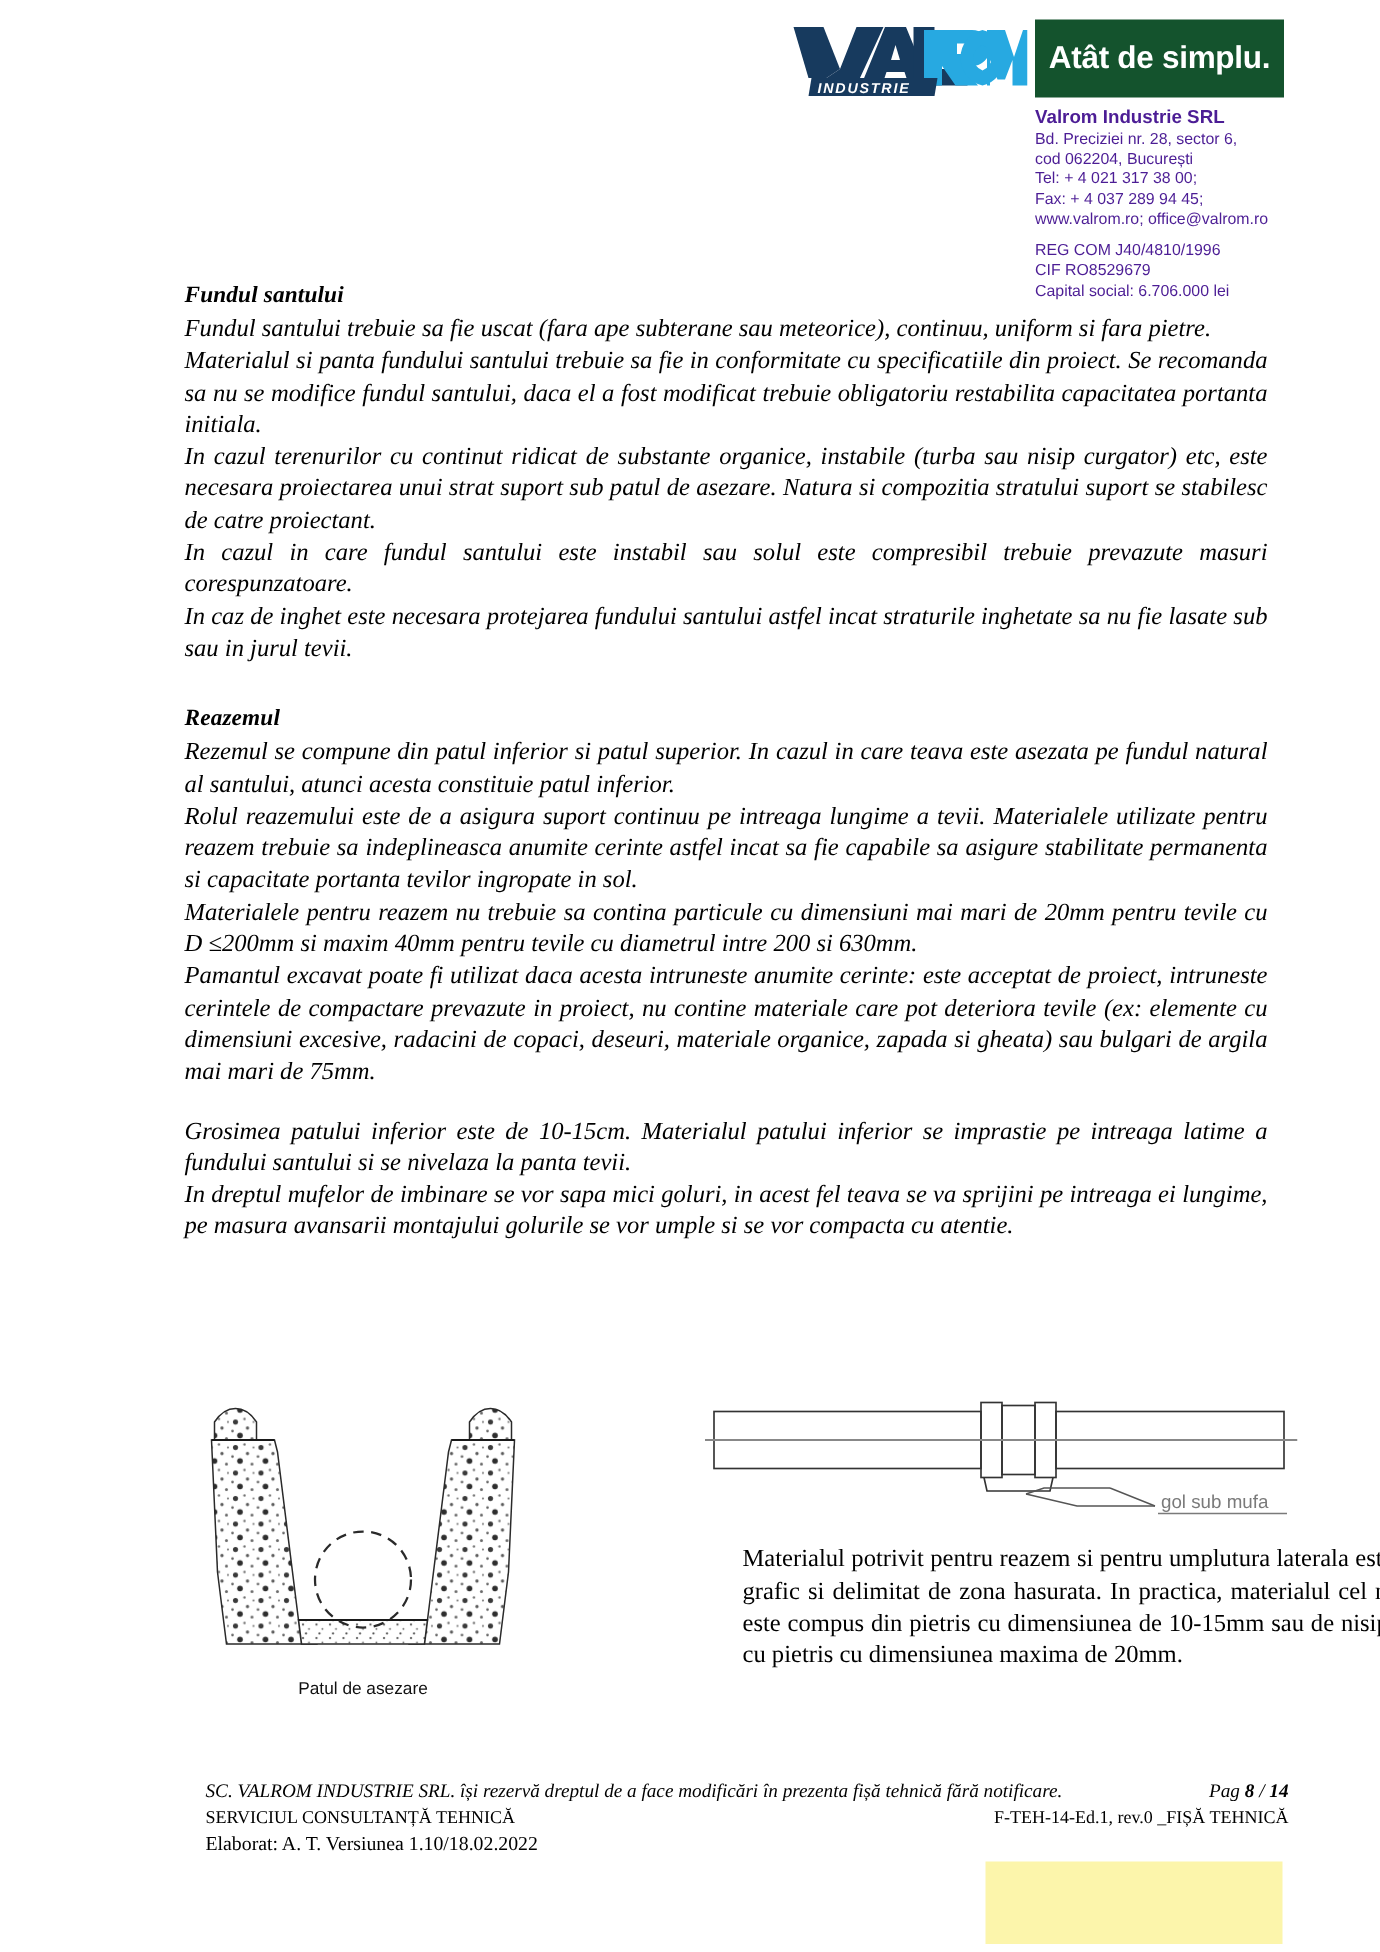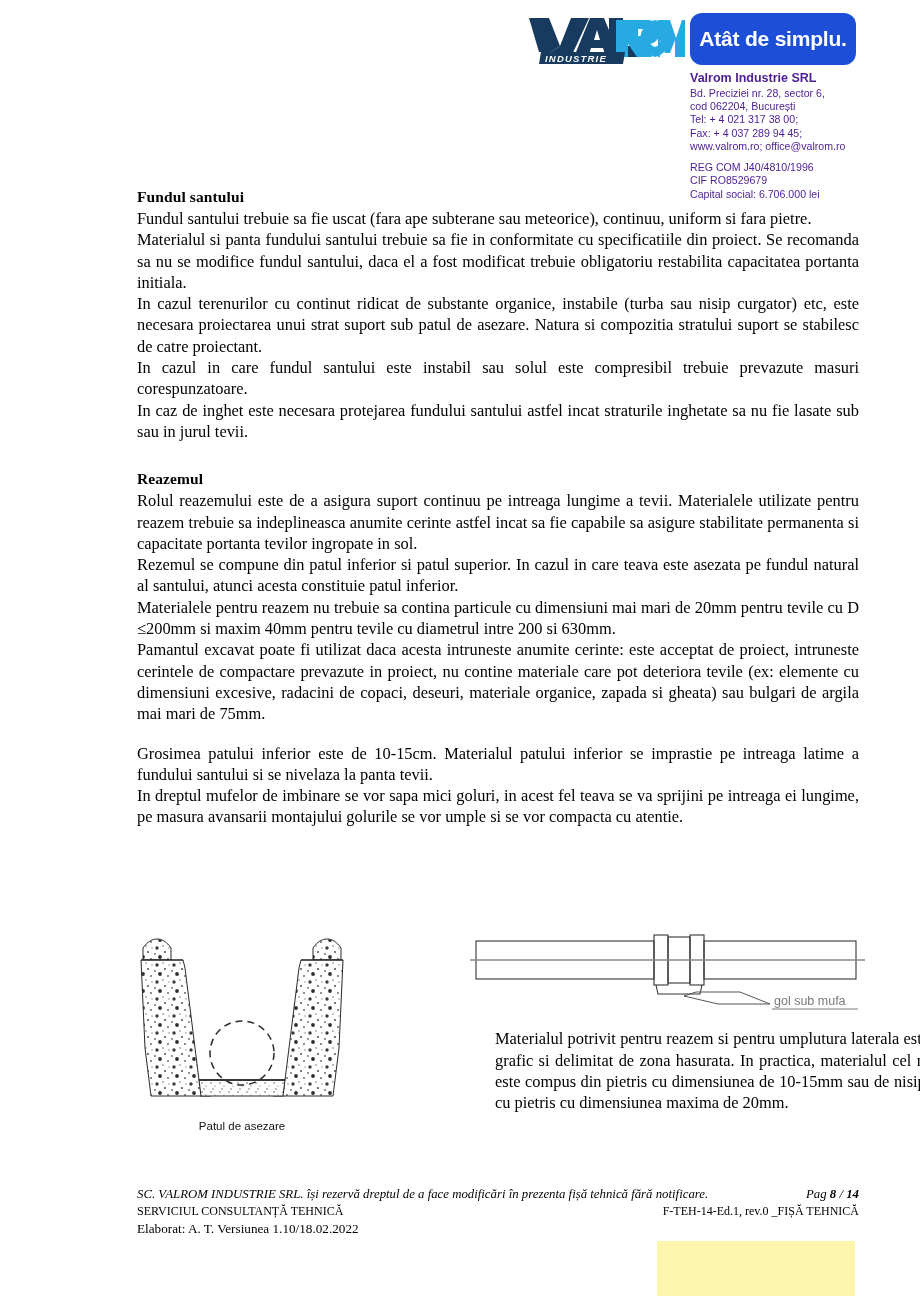--- a/index.html
+++ b/index.html
@@ -32,25 +32,24 @@
     height: 55px;
   }
   .logo-svg { display: block; }
 
   .tagline-box {
     position: absolute;
     left: 690px;
     top: 13px;
     width: 166px;
     height: 52px;
-    background: #1d4ed8;
+    background: #14532d;
     display: flex;
     align-items: center;
     justify-content: center;
-    border-radius: 12px;
   }
   .tagline-text {
     font-family: "Liberation Sans", sans-serif;
     font-weight: bold;
     font-size: 21px;
     color: #ffffff;
     letter-spacing: -0.2px;
     white-space: nowrap;
   }
 
@@ -77,23 +76,24 @@
     margin-top: 8px;
   }
   .company-legal .company-line {
     font-size: 10.6px;
     line-height: 13.4px;
   }
 
   
   .content {
     position: absolute;
-    left: 137px;
+    left: 123px;
     top: 186px;
     width: 722px;
+    font-style: italic;
   }
   .sec-title {
     font-family: "Liberation Serif", serif;
     font-weight: bold;
     font-size: 15.5px;
     line-height: 21px;
     margin: 0 0 1px 0;
     letter-spacing: 0.1px;
   }
   p.body {
@@ -255,22 +255,22 @@
   <h2 class="sec-title">Fundul santului</h2>
   <p class="body">Fundul santului trebuie sa fie uscat (fara ape subterane sau meteorice), continuu, uniform si fara pietre.</p>
   <p class="body">Materialul si panta fundului santului trebuie sa fie in conformitate cu specificatiile din proiect. Se recomanda sa nu se modifice fundul santului, daca el a fost modificat trebuie obligatoriu restabilita capacitatea portanta initiala.</p>
   <p class="body">In cazul terenurilor cu continut ridicat de substante organice, instabile (turba sau nisip curgator) etc, este necesara proiectarea unui strat suport sub patul de asezare. Natura si compozitia stratului suport  se stabilesc de catre proiectant.</p>
   <p class="body">In cazul in care fundul santului este instabil sau solul este compresibil trebuie prevazute masuri corespunzatoare.</p>
   <p class="body">In caz de inghet este necesara protejarea fundului santului astfel incat straturile inghetate sa nu fie lasate sub sau in jurul tevii.</p>
 
   <div class="gap-lg"></div>
 
   <h2 class="sec-title">Reazemul</h2>
+  <p class="body">Rezemul se compune din patul inferior si patul superior. In cazul in care teava este asezata pe fundul natural al santului, atunci acesta constituie patul inferior.</p>
   <p class="body">Rolul reazemului este de a asigura suport continuu pe intreaga lungime a tevii. Materialele utilizate pentru reazem trebuie sa indeplineasca anumite cerinte astfel incat sa fie capabile sa asigure stabilitate permanenta si capacitate portanta tevilor ingropate in sol.</p>
-  <p class="body">Rezemul se compune din patul inferior si patul superior. In cazul in care teava este asezata pe fundul natural al santului, atunci acesta constituie patul inferior.</p>
   <p class="body">Materialele pentru reazem nu trebuie sa contina particule cu dimensiuni mai mari de 20mm pentru tevile cu D ≤200mm si maxim 40mm pentru tevile cu diametrul intre 200 si 630mm.</p>
   <p class="body">Pamantul excavat poate fi utilizat daca acesta intruneste anumite cerinte: este acceptat de proiect, intruneste cerintele de compactare prevazute in proiect, nu contine materiale care pot deteriora tevile (ex: elemente cu dimensiuni excesive, radacini de copaci, deseuri, materiale organice, zapada si gheata) sau bulgari de argila mai mari de 75mm.</p>
 
   <div class="gap-md"></div>
 
   <p class="body">Grosimea patului inferior este de 10-15cm. Materialul patului inferior se imprastie pe intreaga latime a fundului santului si se nivelaza la panta tevii.</p>
   <p class="body">In dreptul mufelor de imbinare se vor sapa mici goluri, in acest fel teava se va sprijini pe intreaga ei lungime, pe masura avansarii montajului golurile se vor umple si se vor compacta cu atentie.</p>
 </div>
 
 <div class="figures">

